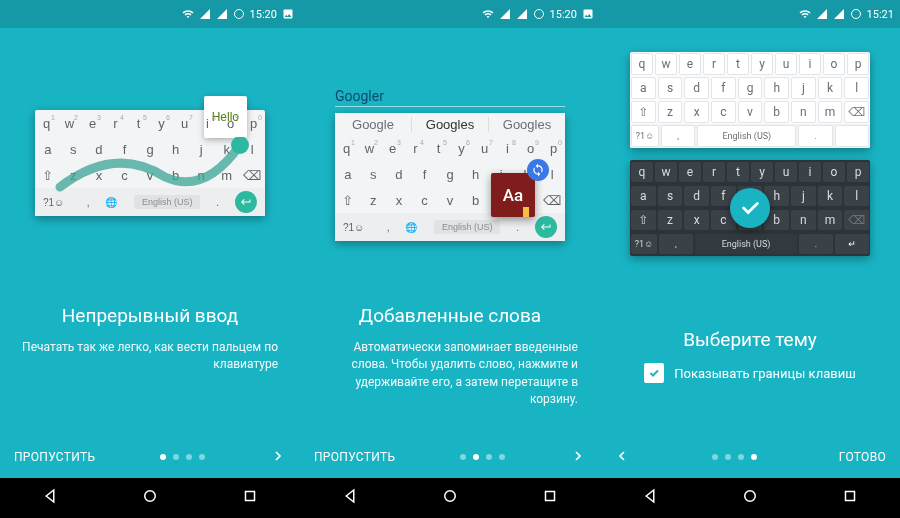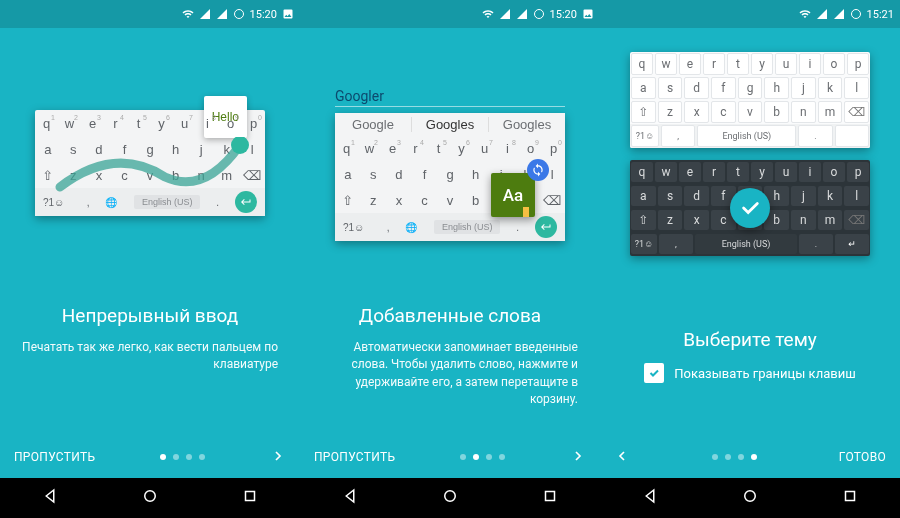--- a/index.html
+++ b/index.html
@@ -32,21 +32,21 @@
 .sugg .mid{color:#333;font-weight:500}
 
 
 .typed{width:230px;text-align:left;font-size:14px;color:#0c4a6e;padding:3px 0 2px;border-bottom:1px solid rgba(255,255,255,.55);margin-bottom:6px}
 
 
 .tooltip{position:absolute;top:-14px;right:18px;background:#fff;color:#4d7c0f;font-size:12px;padding:14px 8px;border-radius:2px;box-shadow:0 2px 6px rgba(0,0,0,.3)}
 
 
 .dict{position:absolute;right:22px;bottom:24px;width:52px;height:52px}
-.dict .book{position:absolute;left:0;bottom:0;width:44px;height:44px;background:#4d7c0f;border-radius:2px;display:flex;align-items:center;justify-content:center;color:#fff;font-size:17px;font-weight:500;box-shadow:0 3px 8px rgba(0,0,0,.4)}
+.dict .book{position:absolute;left:0;bottom:0;width:44px;height:44px;background:#7f1d1d;border-radius:2px;display:flex;align-items:center;justify-content:center;color:#fff;font-size:17px;font-weight:500;box-shadow:0 3px 8px rgba(0,0,0,.4)}
 .dict .book::after{content:"";position:absolute;bottom:0;right:6px;width:6px;height:10px;background:#f6bf42}
 .dict .sync{position:absolute;top:-6px;right:-6px;width:22px;height:22px;border-radius:50%;background:#3b78e7;display:flex;align-items:center;justify-content:center}
 
 
 .themes{display:flex;flex-direction:column;gap:12px;align-items:center}
 .kbmini{width:240px;border-radius:2px;box-shadow:0 3px 10px rgba(0,0,0,.35);overflow:hidden}
 .kbmini .r{display:flex;height:24px;align-items:center;font-size:12px}
 .kbmini.light{background:#fafbfc;color:#6b6e72}
 .kbmini.light .r .k{flex:1;text-align:center;margin:1px;border:1px solid #e3e6e9;border-radius:2px;height:20px;line-height:20px;background:#fff}
 .kbmini.light .btm{background:#f0f2f3;font-size:9px}

